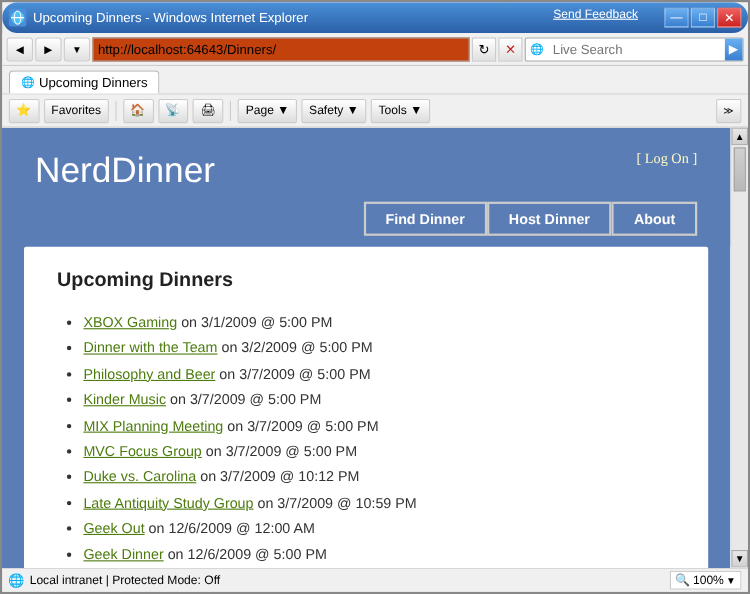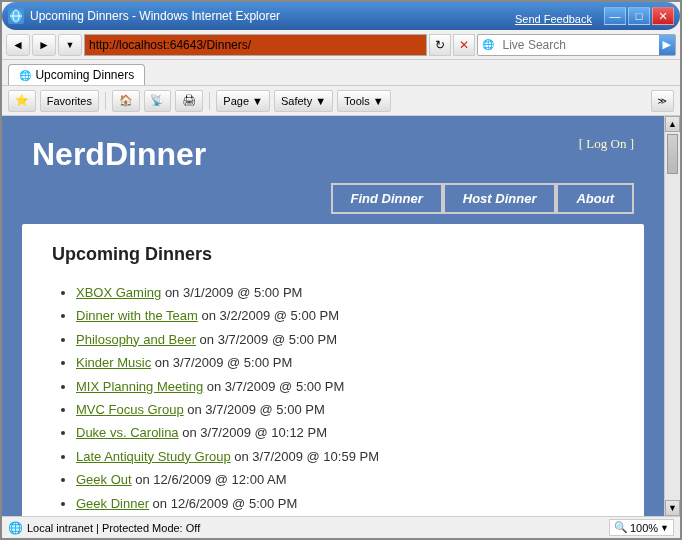--- a/index.html
+++ b/index.html
@@ -228,36 +228,35 @@
     .site-header {
       background: #5a7db5;
       padding: 20px 30px 10px 30px;
       display: flex;
       justify-content: space-between;
       align-items: flex-start;
     }
     .site-title {
       color: white;
       font-size: 32px;
-      font-weight: bold;
+      font-weight: normal;
       font-family: Arial, sans-serif;
     }
     .log-on-link {
       color: #fef9c3;
       font-size: 13px;
       cursor: pointer;
       font-family: Liberation Serif, serif;
     }
     .nav-buttons {
       background: #5a7db5;
       padding: 0 30px 10px;
       display: flex;
       justify-content: flex-end;
       gap: 0;
-      font-style: italic;
     }
     .nav-button {
       background: #5a7db5;
       border: 2px solid #ccc;
       color: white;
       padding: 6px 18px;
       font-size: 13px;
       font-weight: bold;
       cursor: pointer;
       text-decoration: none;
@@ -301,21 +300,21 @@
     <div class="title-bar-left">
       <div class="title-bar-icon">
         <svg width="14" height="14" viewBox="0 0 14 14">
             <circle cx="7" cy="7" r="6" fill="#4fc3f7"></circle>
             <ellipse cx="7" cy="7" rx="3" ry="6" fill="none" stroke="white" stroke-width="1"></ellipse>
             <line x1="1" y1="7" x2="13" y2="7" stroke="white" stroke-width="1"></line>
           </svg>
       </div>
       <span>Upcoming Dinners - Windows Internet Explorer</span>
     </div>
-    <div style="display:flex;align-items:flex-end;gap:4px;">
+    <div style="display:flex;align-items:flex-start;gap:16px;">
       <span class="feedback-link">Send Feedback</span>
       <div class="title-bar-right">
         <button class="title-btn">—</button>
         <button class="title-btn">□</button>
         <button class="title-btn close">✕</button>
       </div>
     </div>
   </div>
 
   <div class="nav-bar">

